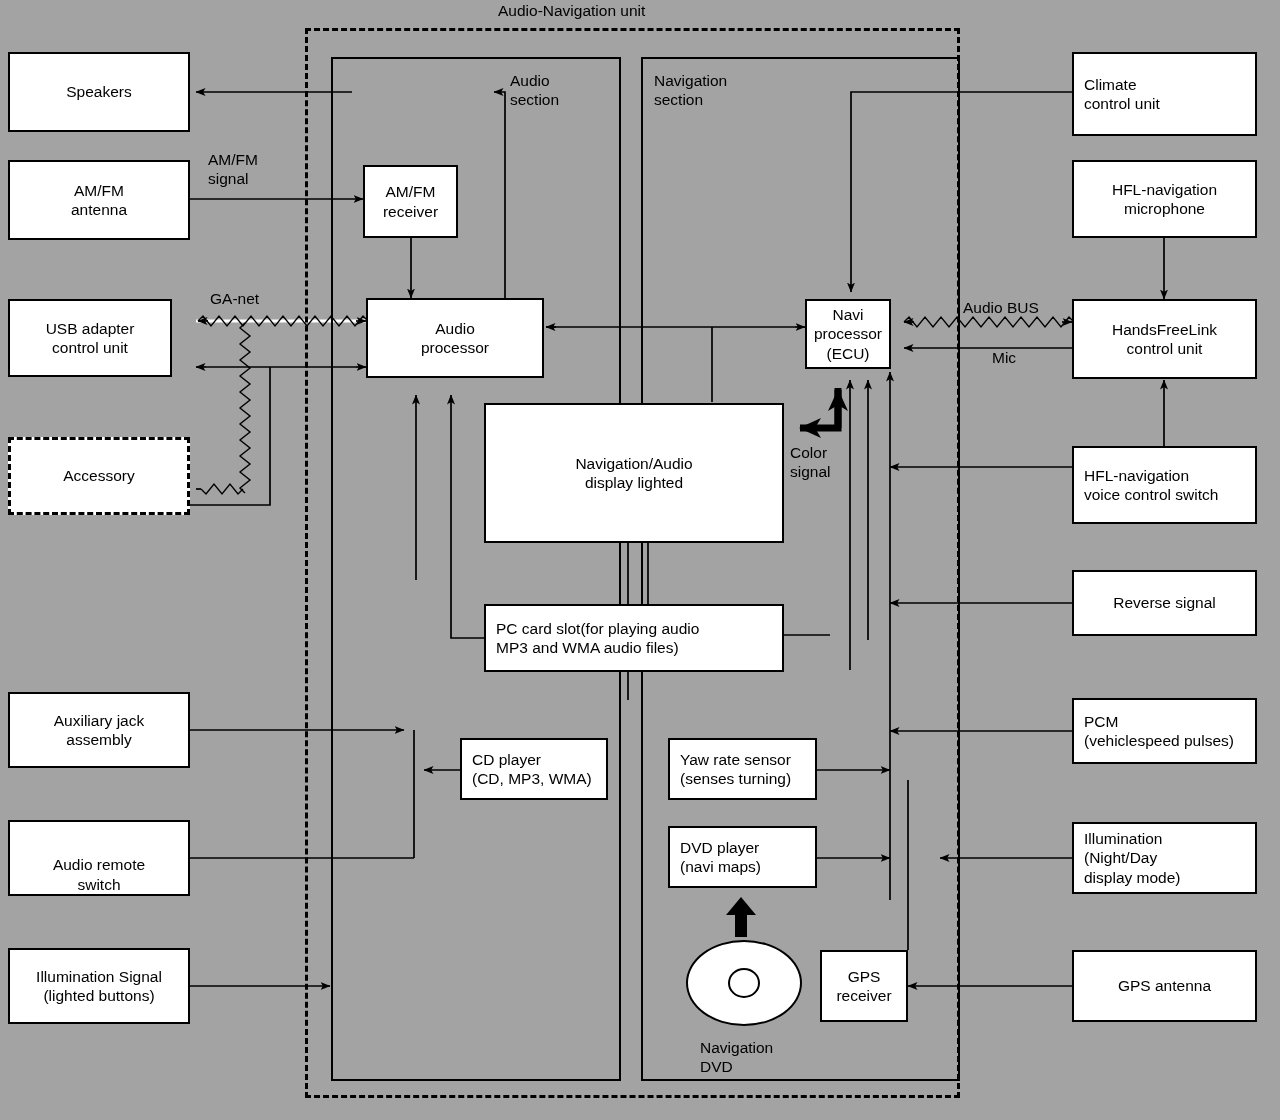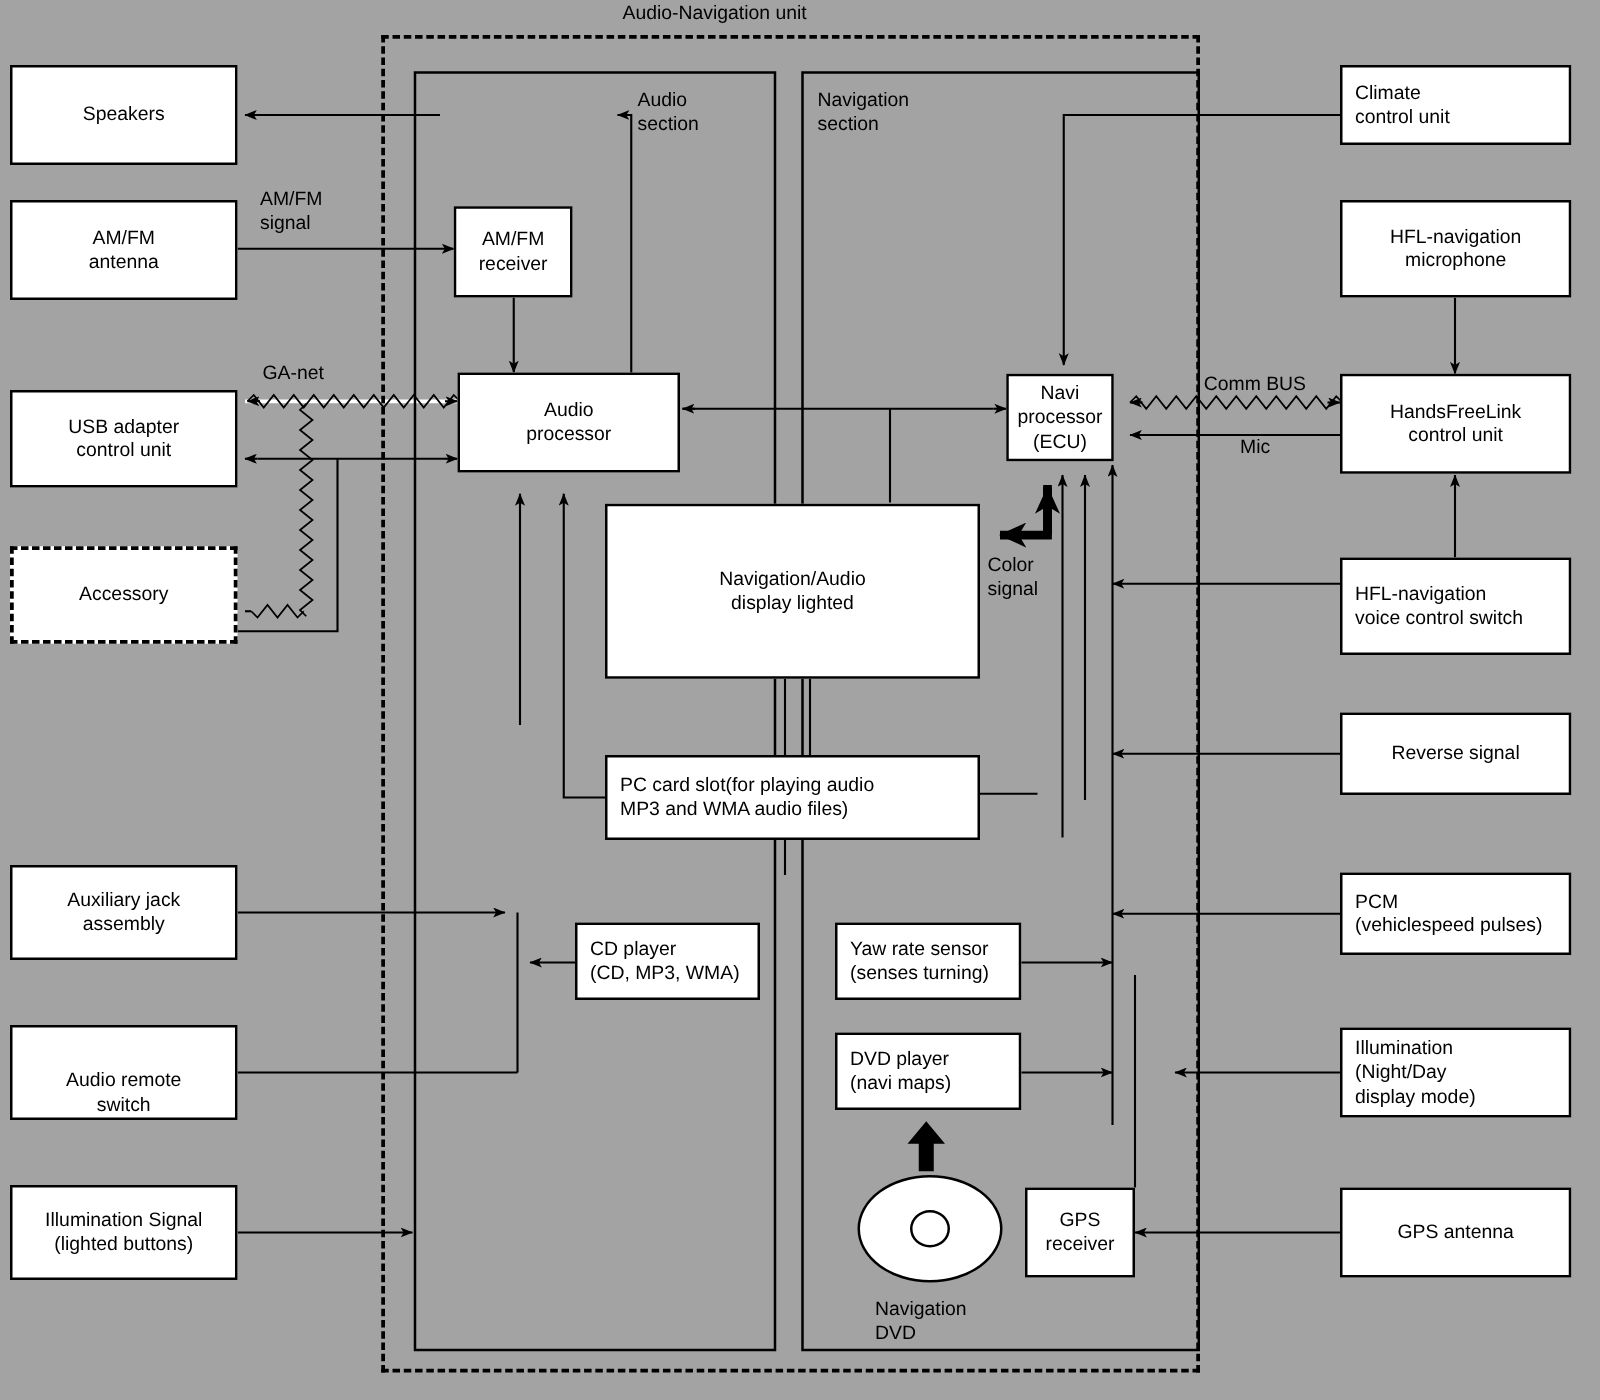--- a/index.html
+++ b/index.html
@@ -148,21 +148,21 @@
 
   <div class="box ctr" style="left:8px;top:52px;width:182px;height:80px;">
     <div class="lbl">Speakers</div>
   </div>
 
   <div class="box ctr" style="left:8px;top:160px;width:182px;height:80px;">
     <div class="lbl">AM/FM
 antenna</div>
   </div>
 
-  <div class="box ctr" style="left:8px;top:312px;width:182px;height:78px;">
+  <div class="box ctr" style="left:8px;top:299px;width:164px;height:78px;">
     <div class="lbl">USB adapter
 control unit</div>
   </div>
 
   <div class="box ctr dashed" style="left:8px;top:437px;width:182px;height:78px;">
     <div class="lbl">Accessory</div>
   </div>
 
   <div class="box ctr" style="left:8px;top:692px;width:182px;height:76px;">
     <div class="lbl">Auxiliary jack
@@ -224,21 +224,21 @@
   <div class="box ctr" style="left:820px;top:950px;width:88px;height:72px;">
     <div class="lbl">GPS
 receiver</div>
   </div>
 
   <div class="disc" style="left:686px;top:940px;width:112px;height:82px;"></div>
   <div class="hub" style="left:728px;top:968px;width:28px;height:26px;"></div>
   <div class="freetext" style="left:700px;top:1038px;">Navigation
 DVD</div>
 
-  <div class="box left" style="left:1072px;top:52px;width:185px;height:64px;">
+  <div class="box left" style="left:1072px;top:52px;width:185px;height:84px;">
     <div class="lbl">Climate
 control unit</div>
   </div>
 
   <div class="box ctr" style="left:1072px;top:160px;width:185px;height:78px;">
     <div class="lbl">HFL-navigation
 microphone</div>
   </div>
 
   <div class="box ctr" style="left:1072px;top:299px;width:185px;height:80px;">
@@ -266,18 +266,18 @@
 display mode)</div>
   </div>
 
   <div class="box ctr" style="left:1072px;top:950px;width:185px;height:72px;">
     <div class="lbl">GPS antenna</div>
   </div>
 
   <div class="freetext" style="left:208px;top:150px;">AM/FM
 signal</div>
   <div class="freetext" style="left:210px;top:289px;">GA-net</div>
-  <div class="freetext" style="left:963px;top:298px;">Comm BUS</div>
+  <div class="freetext" style="left:963px;top:298px;">Audio BUS</div>
   <div class="freetext" style="left:992px;top:348px;">Mic</div>
   <div class="freetext" style="left:790px;top:443px;">Color
 signal</div>
 
 </div>
 
 </body></html>

